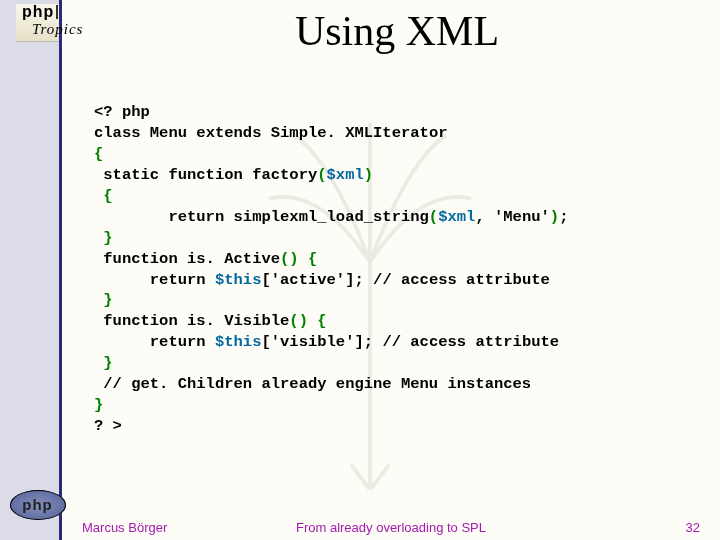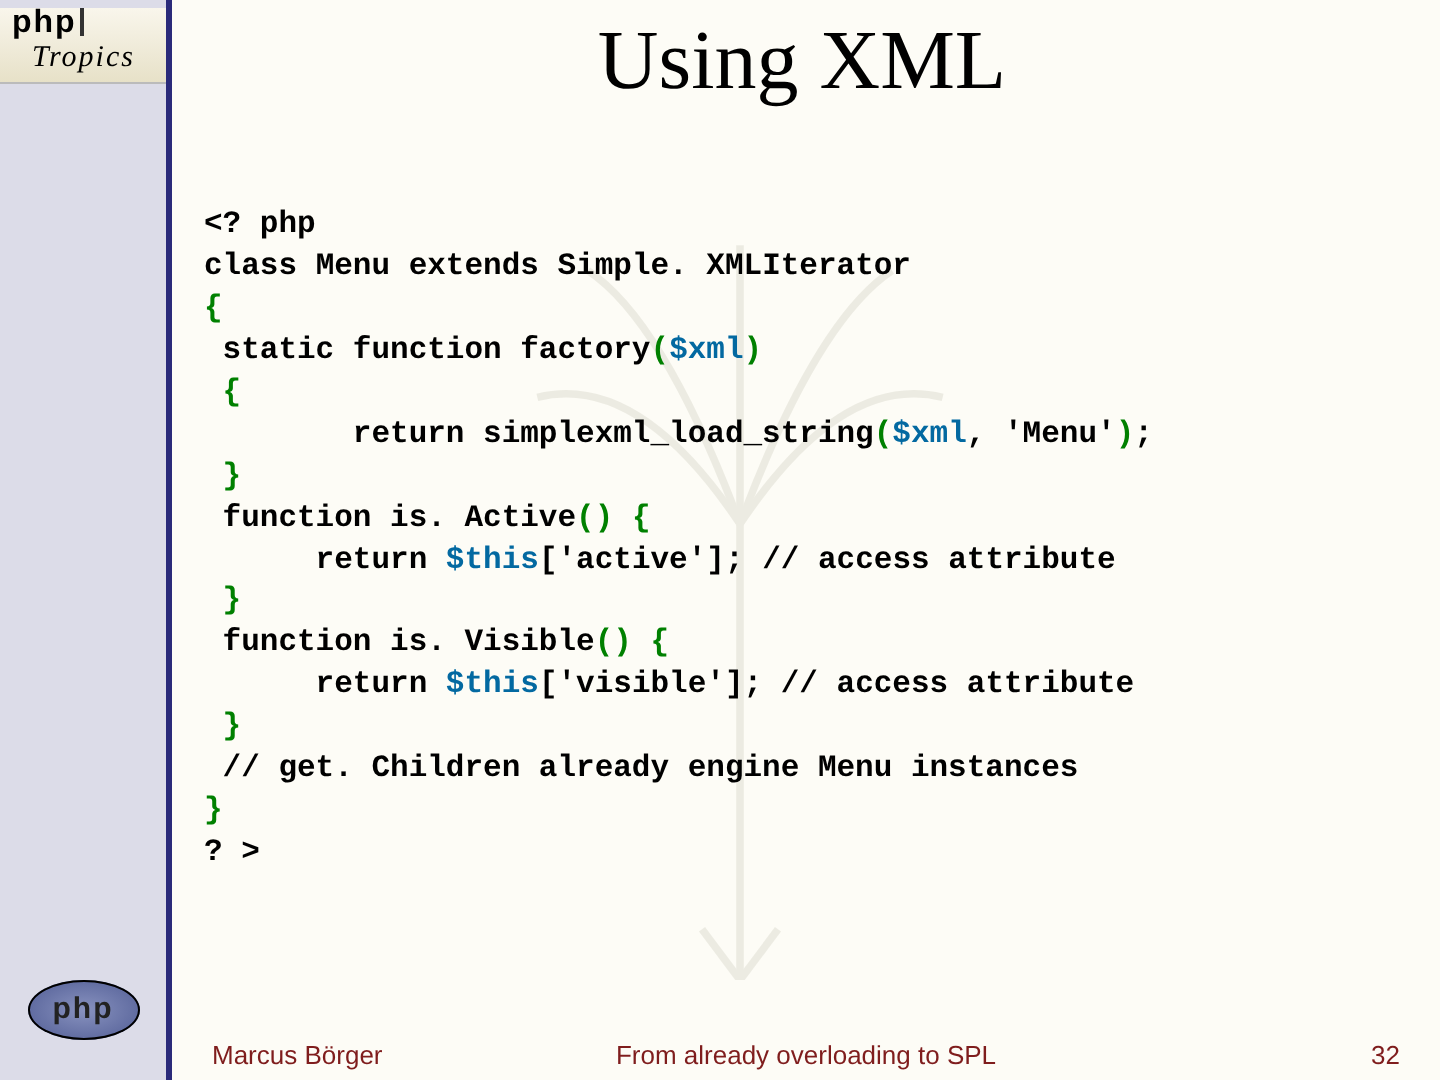--- a/index.html
+++ b/index.html
@@ -11,29 +11,29 @@
     position: relative;
   }
   .palm-bg {
     position: absolute;
     left: 240px; top: 110px;
     width: 260px; height: 380px;
     opacity: 0.12;
     pointer-events: none;
   }
   .sidebar {
-    width: 86px;
+    width: 62px;
     height: 100%;
     background: #dcdce8;
     border-right: 3px solid #2a2a7a;
     display: flex;
     flex-direction: column;
     align-items: center;
     justify-content: space-between;
-    padding: 4px 0 20px 0;
+    padding: 4px 0 20px 16px;
   }
   .brand {
     text-align: left;
     line-height: 1;
     width: 100%;
     padding-left: 6px;
     border-bottom: 1px solid #bbb;
     padding-bottom: 4px;
     background: linear-gradient(180deg,#f9f6ec,#e7e1c8);
   }
@@ -46,21 +46,21 @@
     border-radius: 50%/50%;
     color: #222;
     font: bold 15px/30px Arial;
     text-align: center;
     letter-spacing: 1px;
     box-shadow: 0 0 0 1px #000 inset;
   }
   .main {
     flex: 1;
     position: relative;
-    padding: 0 20px 0 16px;
+    padding: 0 20px 0 32px;
     display: flex;
     flex-direction: column;
   }
   .title {
     font: 42px/1.1 "Times New Roman", serif;
     text-align: center;
     margin: 8px 0 14px 0;
   }
   .bullet-row { display: flex; align-items: flex-start; gap: 12px; }
   .check {
@@ -96,21 +96,21 @@
   .str  { color: #000000; }
   .cmt  { color: #000000; }
   .brace{ color: #008000; }
   .footer {
     position: absolute;
     bottom: 6px;
     left: 20px; right: 20px;
     display: flex;
     justify-content: center;
     font: 13px/1 Arial;
-    color: #7f1d1d;
+    color: #a21caf;
   }
   .footer .center { position:absolute; left:0; right:0; text-align:center; }
   .footer .right { margin-left:auto; position:relative; z-index:1;}
   .footer .left { position:relative; z-index:1;}
 </style>
 </head>
 <body>
 
 <svg class="palm-bg" viewBox="0 0 200 300">
   <g stroke="#7a785a" stroke-width="3" fill="none">

